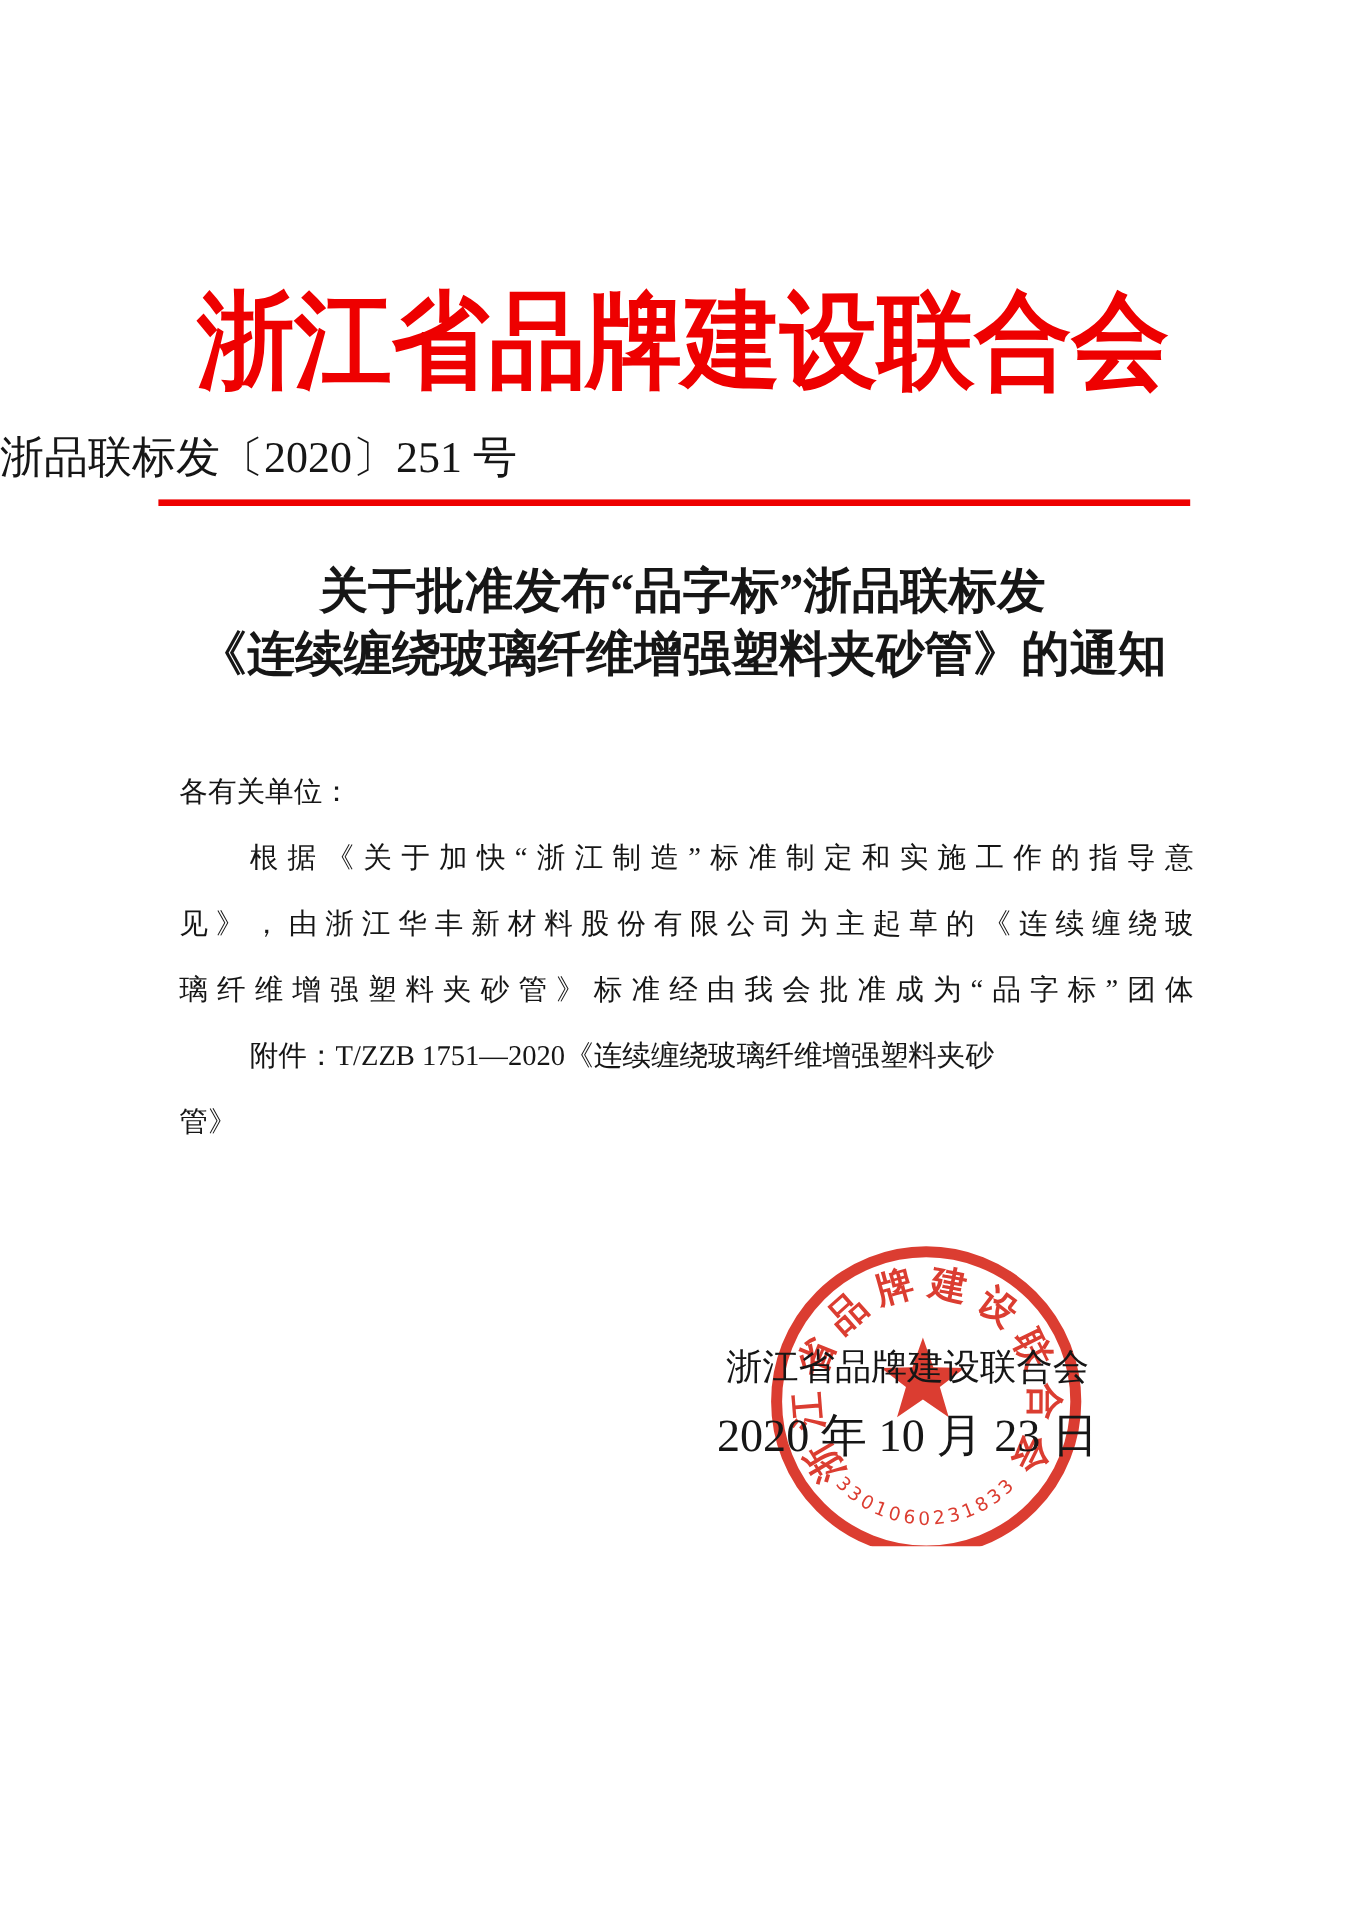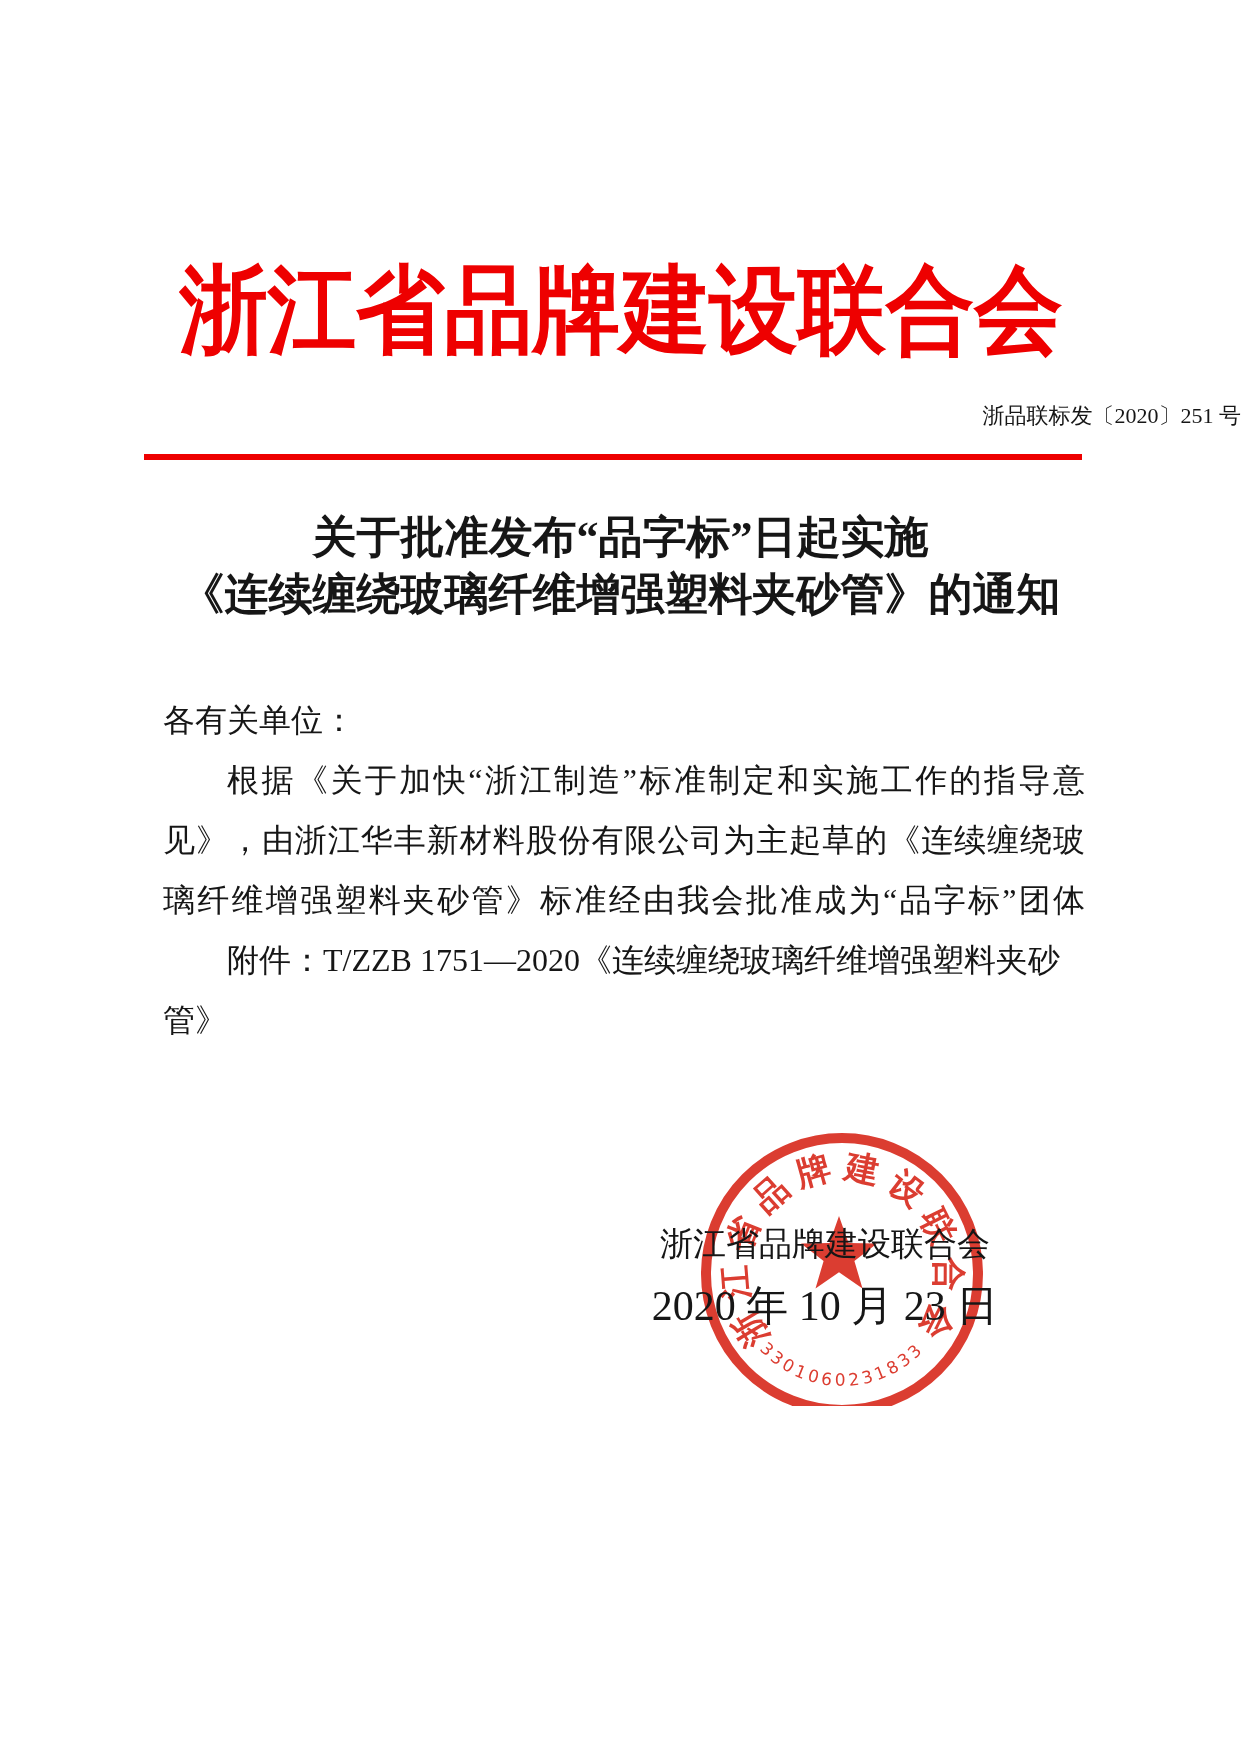--- a/index.html
+++ b/index.html
@@ -26,42 +26,42 @@
     color:var(--header-red);
     white-space:nowrap;
   }
   .org-title .squeeze{
     display:inline-block;
     transform:scaleX(0.92);
     transform-origin:center;
   }
   .doc-number{
     position:absolute;top:398px;left:0;width:100%;
-    text-align:right;
-    font-size:22px;line-height:36px;
+    text-align:left;
+    font-size:40px;line-height:36px;
     color:var(--ink);
     white-space:nowrap;
   }
   .red-divider{
     position:absolute;top:454px;left:144px;
     width:938px;height:6px;
     background:var(--divider-red);
   }
   .notice-title{
     position:absolute;left:0;width:100%;
     text-align:center;
     font-size:44px;font-weight:bold;line-height:1;
     color:var(--ink);
     white-space:nowrap;
   }
   .notice-title.l1{top:516px;}
   .notice-title.l2{top:573px;}
   .body-block{
     position:absolute;top:690px;left:163px;width:922px;
-    font-size:32px;line-height:60px;
+    font-size:26px;line-height:60px;
     color:var(--ink);
   }
   .body-line{width:100%;}
   .body-line.indent{text-indent:64px;}
   .body-line.jst{text-align:justify;text-align-last:justify;}
   .signature-org{
     position:absolute;top:1224px;left:600px;width:450px;
     text-align:center;font-size:33px;line-height:40px;
     white-space:nowrap;color:var(--ink);
     z-index:2;
@@ -94,21 +94,21 @@
 <div class="page">
 
   <div class="org-title">
     <span class="squeeze">浙江省品牌建设联合会</span>
   </div>
 
   <div class="doc-number">浙品联标发〔2020〕251 号</div>
 
   <div class="red-divider"></div>
 
-  <div class="notice-title l1">关于批准发布“品字标”日起实施</div>
+  <div class="notice-title l1">关于批准发布“品字标”浙品联标发</div>
   <div class="notice-title l2">《连续缠绕玻璃纤维增强塑料夹砂管》的通知</div>
 
   <div class="body-block">
     <div class="body-line">各有关单位：</div>
 
   <div class="body-line indent jst">根据《关于加快“浙江制造”标准制定和实施工作的指导意</div>
       <div class="body-line jst">见》，由浙江华丰新材料股份有限公司为主起草的《连续缠绕玻</div>
       <div class="body-line jst">璃纤维增强塑料夹砂管》标准经由我会批准成为“品字标”团体</div>
       <div class="body-line indent">附件：T/ZZB 1751—2020《连续缠绕玻璃纤维增强塑料夹砂</div>
       <div class="body-line">管》</div>

